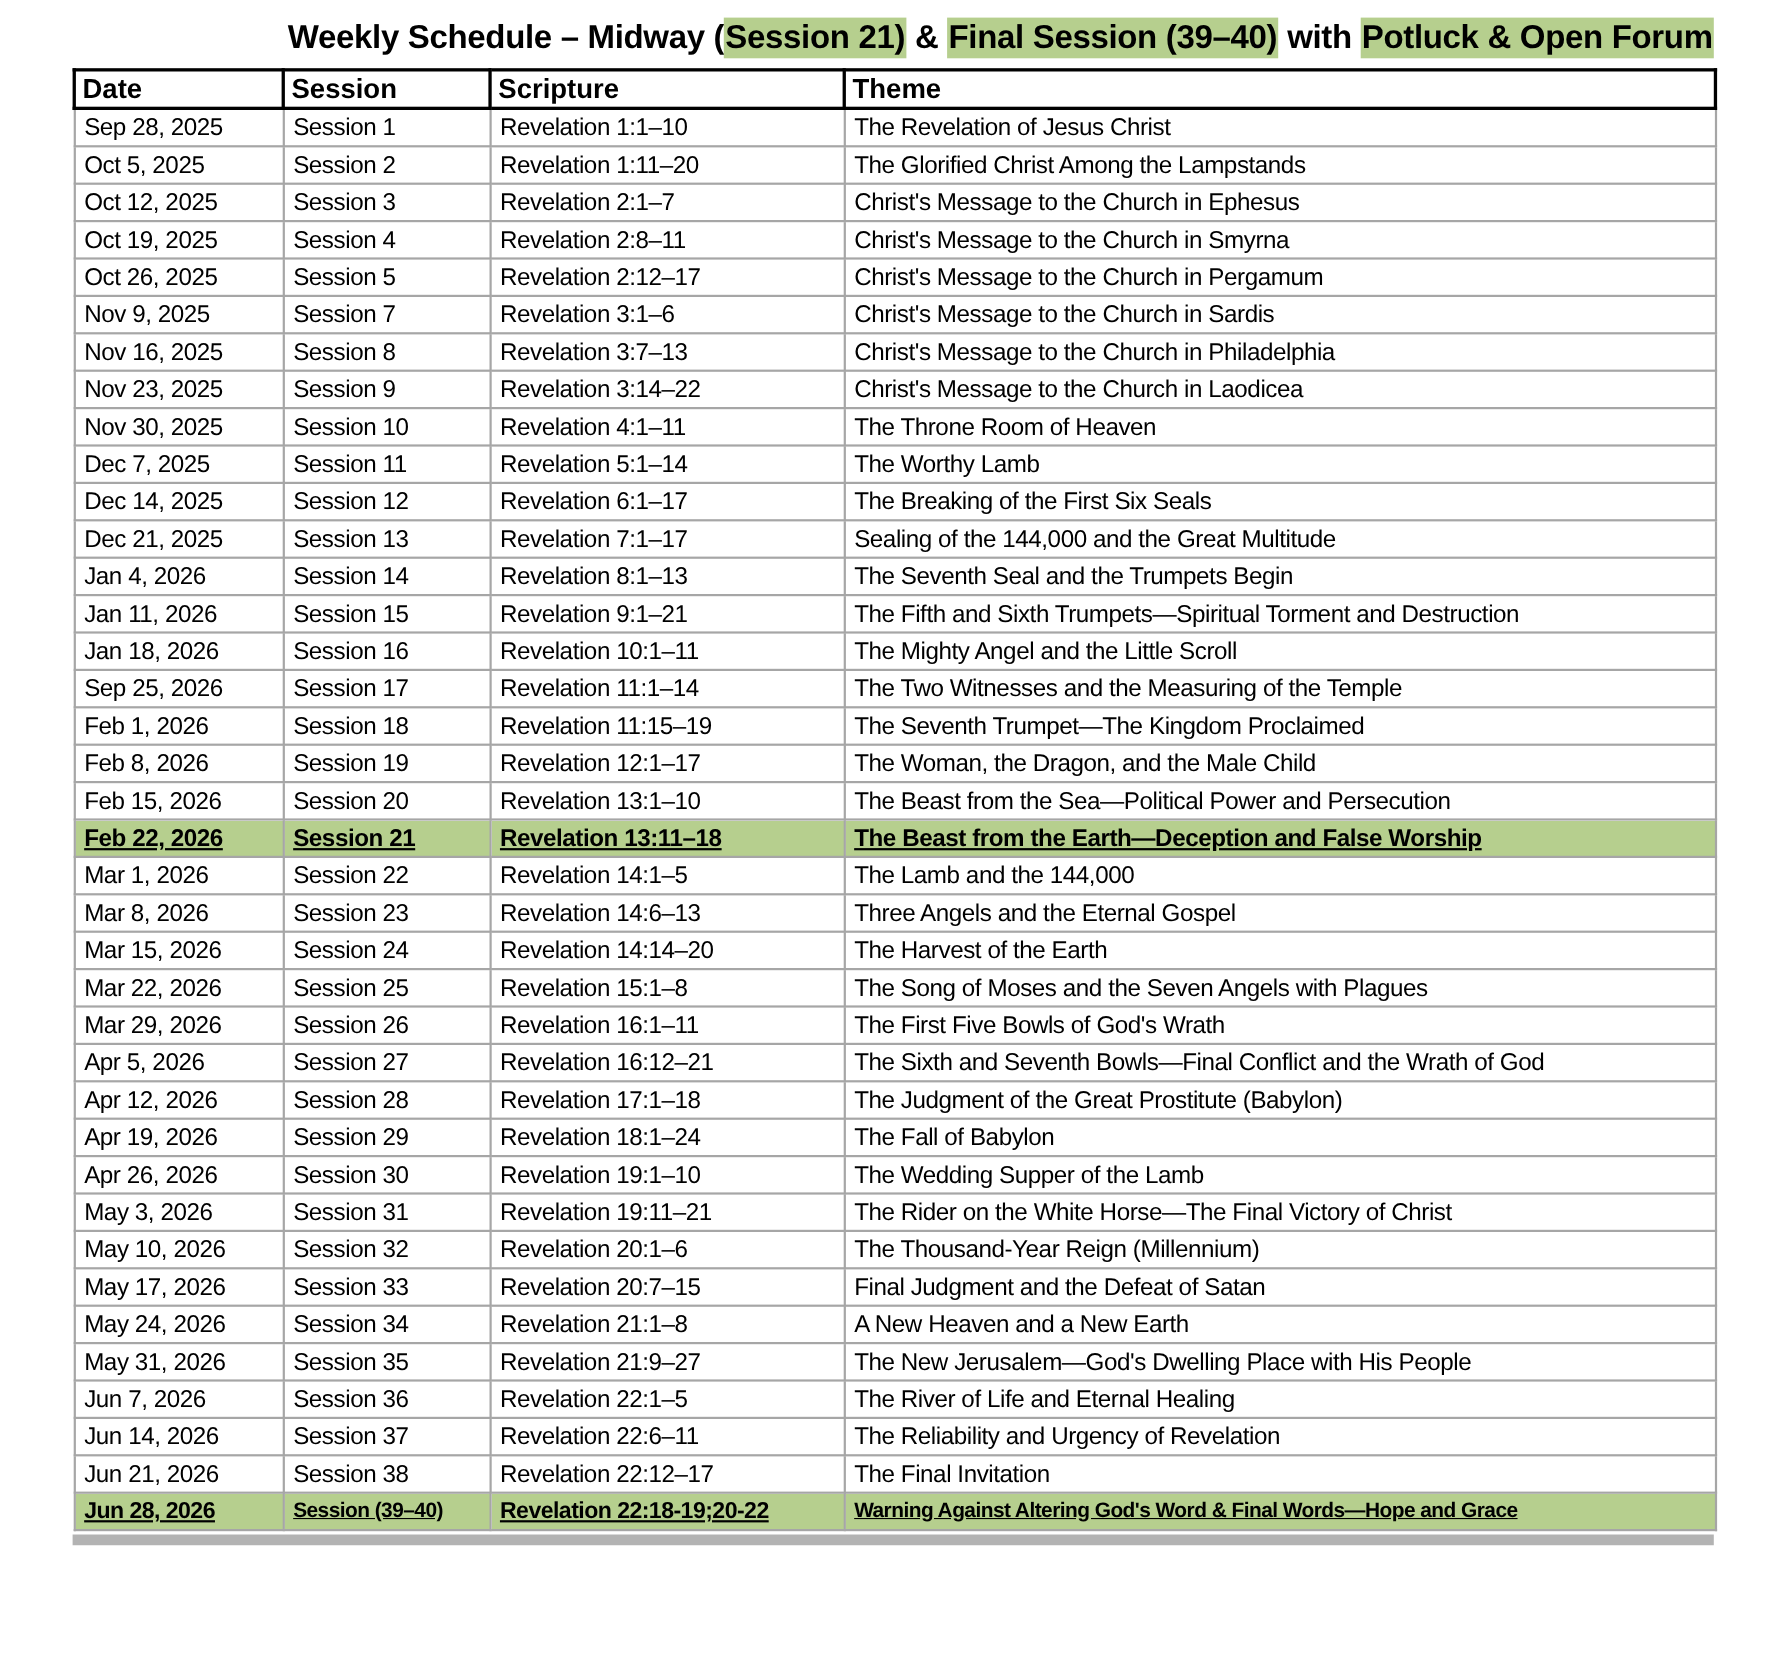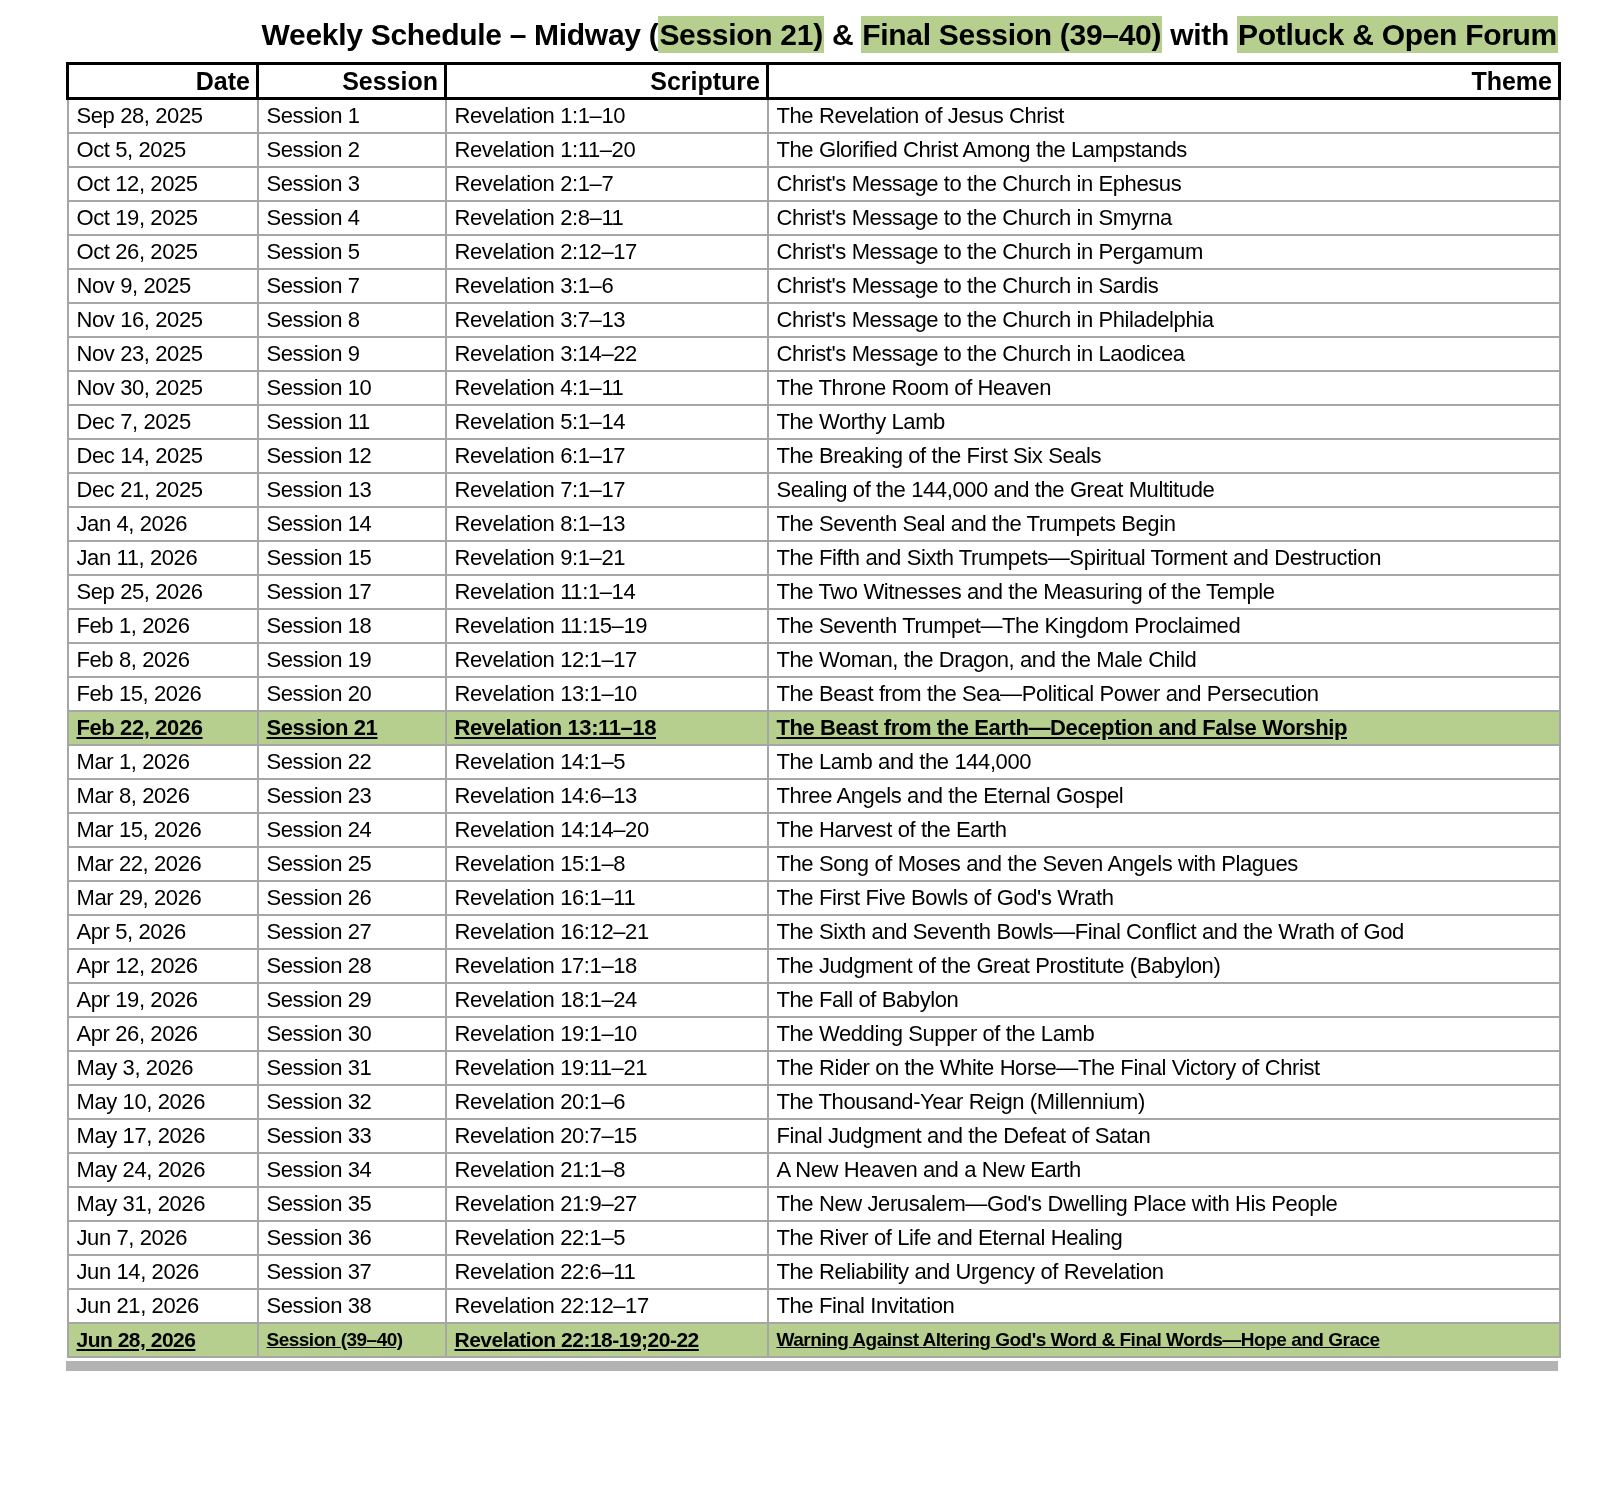--- a/index.html
+++ b/index.html
@@ -34,21 +34,21 @@
     background:#fff;
   }
   col.c-date{width:190px;}
   col.c-session{width:188px;}
   col.c-scripture{width:322px;}
   col.c-theme{width:792px;}
   th{
     border:3px solid #000;
     font-size:25px;
     font-weight:bold;
-    text-align:right;
+    text-align:left;
     padding:1px 6px;
     height:30px;
     white-space:nowrap;
   }
   td{
     border:2px solid var(--grid,#a6a6a6);
     font-size:22px;
     padding:1px 8px;
     height:30px;
     white-space:nowrap;
@@ -177,20 +177,26 @@
           <td class="scripture-cell">Revelation 8:1–13</td>
           <td class="theme-cell">The Seventh Seal and the Trumpets Begin</td>
         </tr>
         <tr>
           <td class="date-cell">Jan 11, 2026</td>
           <td class="session-cell">Session 15</td>
           <td class="scripture-cell">Revelation 9:1–21</td>
           <td class="theme-cell">The Fifth and Sixth Trumpets—Spiritual Torment and Destruction</td>
         </tr>
         <tr>
+          <td class="date-cell">Jan 18, 2026</td>
+          <td class="session-cell">Session 16</td>
+          <td class="scripture-cell">Revelation 10:1–11</td>
+          <td class="theme-cell">The Mighty Angel and the Little Scroll</td>
+        </tr>
+        <tr>
           <td class="date-cell">Sep 25, 2026</td>
           <td class="session-cell">Session 17</td>
           <td class="scripture-cell">Revelation 11:1–14</td>
           <td class="theme-cell">The Two Witnesses and the Measuring of the Temple</td>
         </tr>
         <tr>
           <td class="date-cell">Feb 1, 2026</td>
           <td class="session-cell">Session 18</td>
           <td class="scripture-cell">Revelation 11:15–19</td>
           <td class="theme-cell">The Seventh Trumpet—The Kingdom Proclaimed</td>

